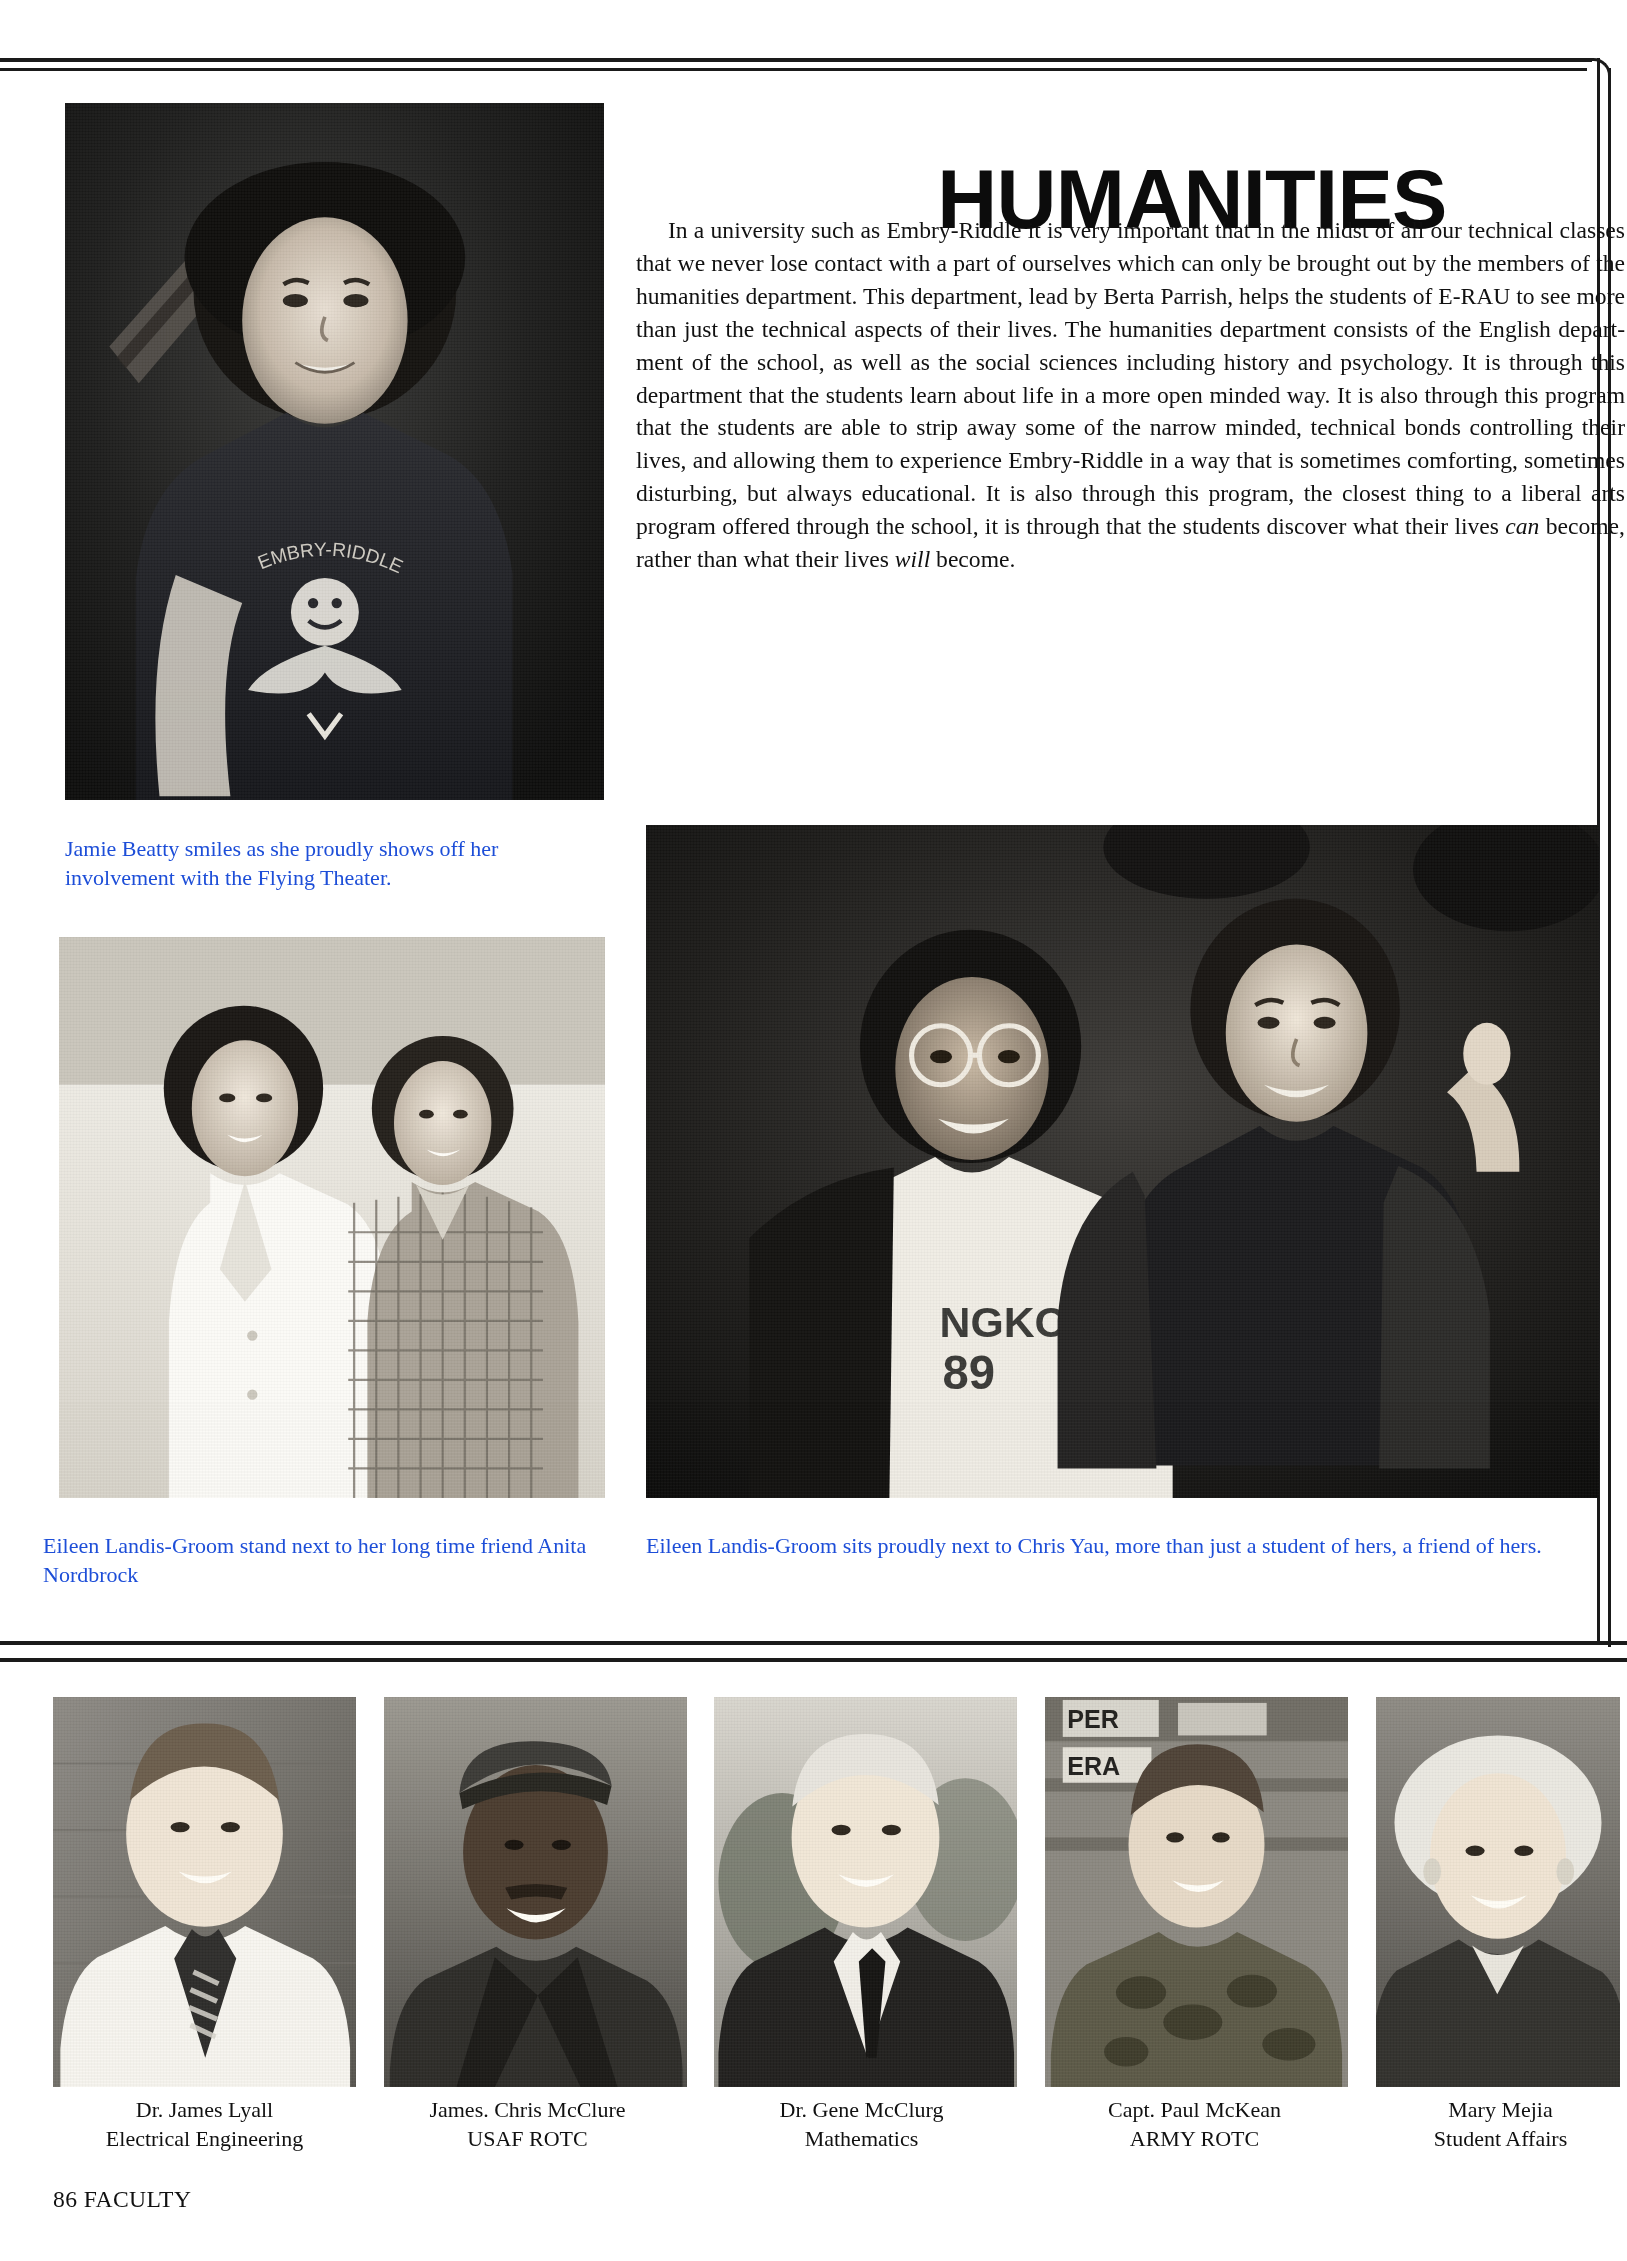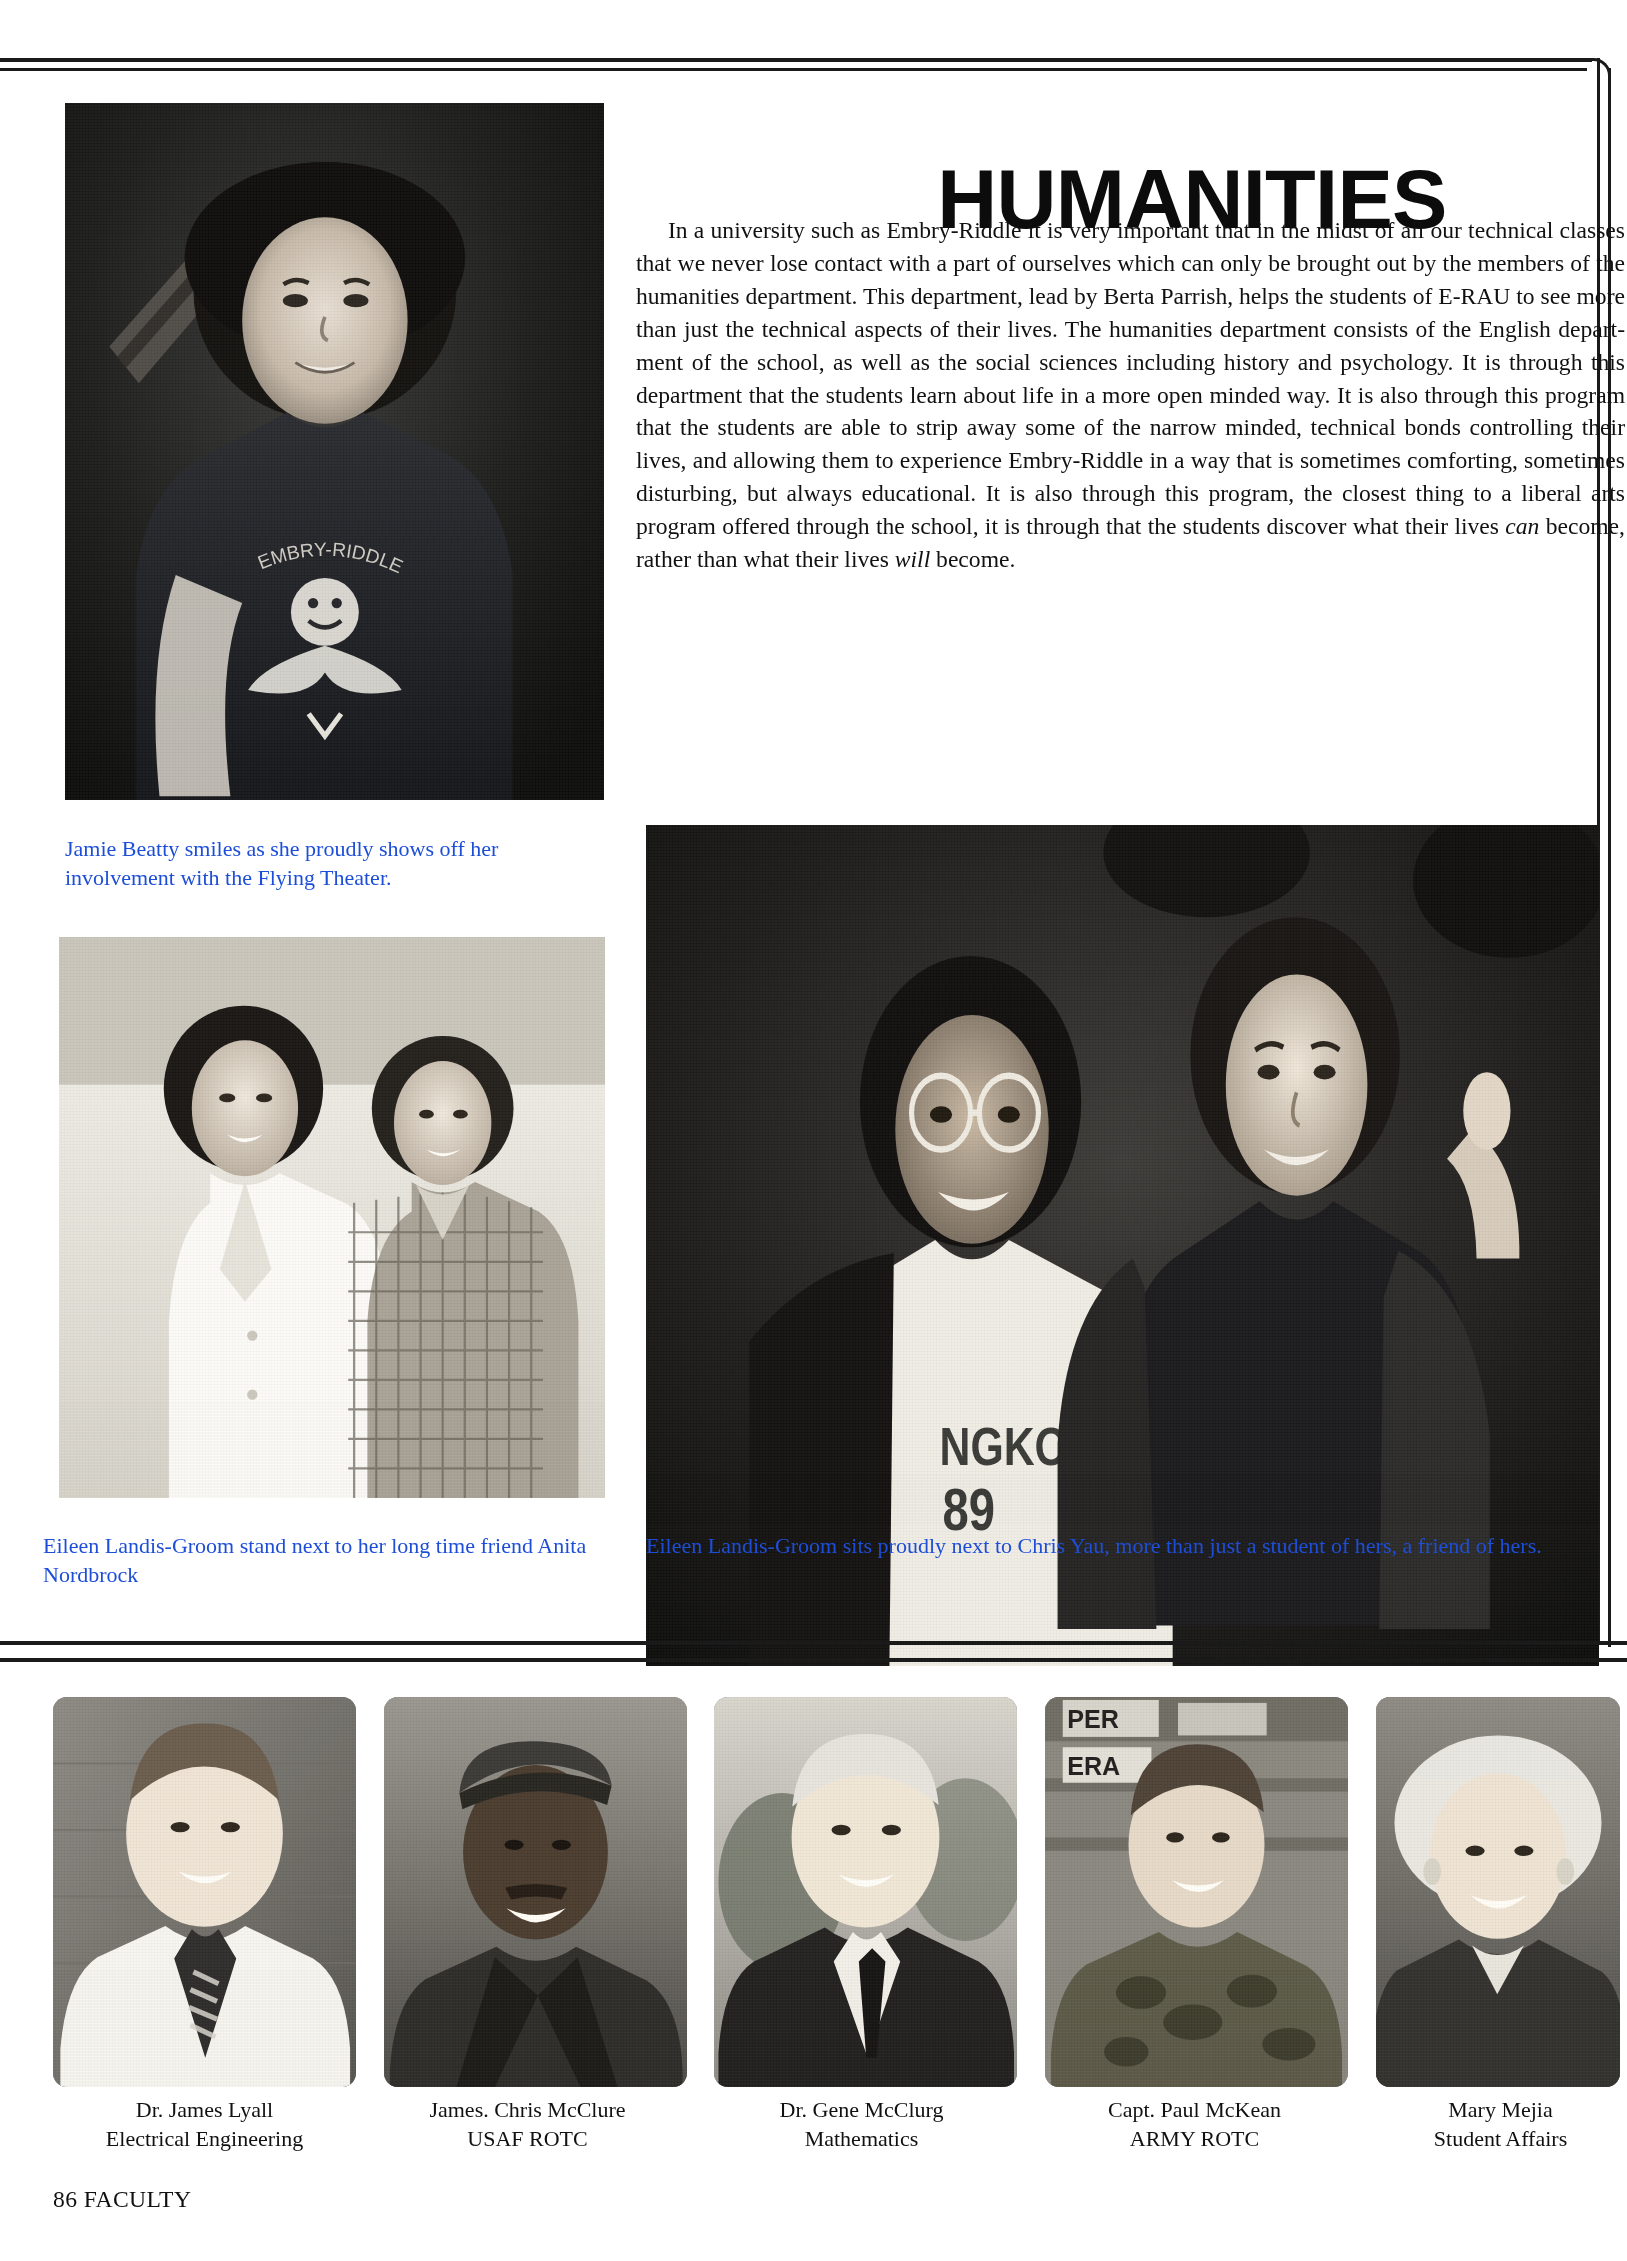--- a/index.html
+++ b/index.html
@@ -128,21 +128,20 @@
     width: 1627px;
     height: 458px;
   }
   .fac-photo {
     position: absolute;
     top: 0;
     width: 303px;
     height: 390px;
     background: #737373;
     overflow: hidden;
-    border-radius: 14px;
   }
   .fac-caption {
     position: absolute;
     top: 399px;
     width: 317px;
     text-align: center;
     font-size: 22px;
     line-height: 1.3;
   }
 
@@ -273,21 +272,21 @@
     <g stroke="#6e685e" stroke-width="3" opacity="0.75">
       <path d="M400 360 l0 412 M430 356 l0 416 M460 352 l0 420 M490 348 l0 424 M520 346 l0 426 M550 348 l0 424 M580 352 l0 420 M610 358 l0 414 M640 366 l0 406"></path>
       <path d="M392 400 l264 0 M392 440 l264 0 M392 480 l264 0 M392 520 l264 0 M392 560 l264 0 M392 600 l264 0 M392 640 l264 0 M392 680 l264 0 M392 720 l264 0"></path>
     </g>
     <path d="M484 336 q36 26 72 0 l-36 74 z" fill="#d7d2c7"></path>
   </svg>
   <div class="grain"></div>
 </div>
 <div class="caption" style="left:43px; top:1531px; width:546px;">Eileen Landis-Groom stand next to her long time friend Anita Nordbrock</div>
 
-<div class="photo" style="left:646px; top:825px; width:953px; height:841px;">
+<div class="photo" style="left:646px; top:825px; width:953px; height:673px;">
   <svg class="ph-inner" viewBox="0 0 1292 912" preserveAspectRatio="none">
     <defs>
       <radialGradient id="bg3" cx="50%" cy="40%" r="80%">
         <stop offset="0%" stop-color="#3d3b38"></stop>
         <stop offset="60%" stop-color="#1c1b19"></stop>
         <stop offset="100%" stop-color="#0b0b0a"></stop>
       </radialGradient>
       <radialGradient id="face3a" cx="50%" cy="45%" r="60%">
         <stop offset="0%" stop-color="#c9b9a4"></stop>
         <stop offset="100%" stop-color="#74685a"></stop>

